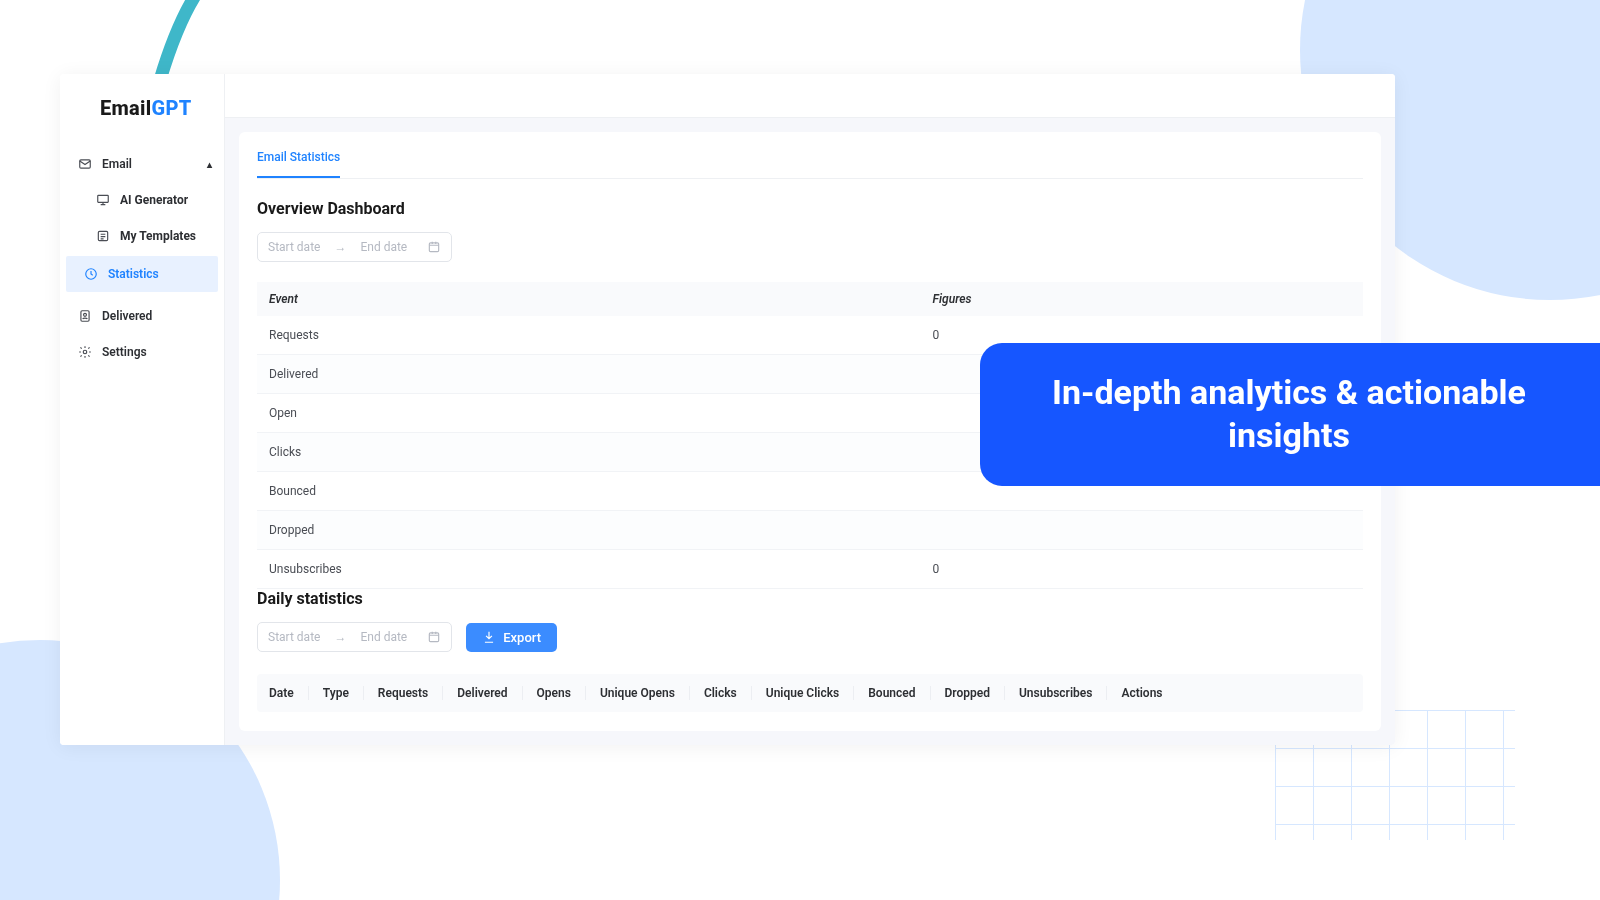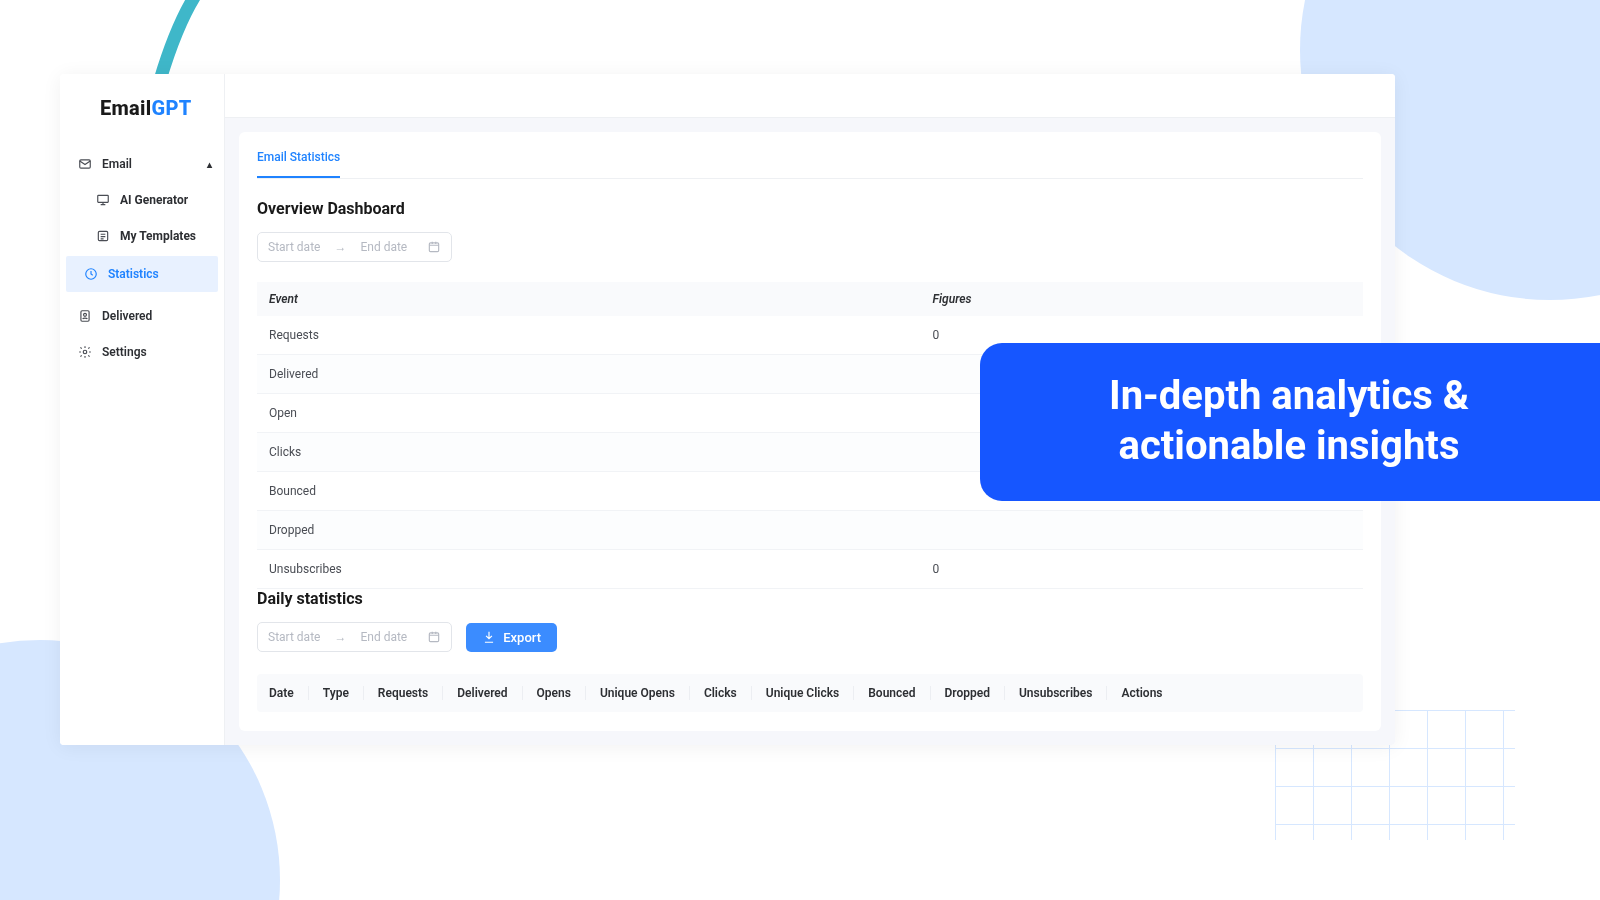--- a/index.html
+++ b/index.html
@@ -207,21 +207,21 @@
 .daily-head .col:last-child { border-right: none; }
 
 
 .callout {
   position: absolute;
   top: 343px;
   right: 0;
   background: #1656ff;
   color: #fff;
   font-weight: 700;
-  font-size: 40px;
+  font-size: 34px;
   line-height: 1.25;
   padding: 28px 38px 30px 36px;
   border-radius: 22px 0 0 22px;
   text-align: center;
   z-index: 5;
   width: 620px;
 }
 
 
 .grid-deco {

